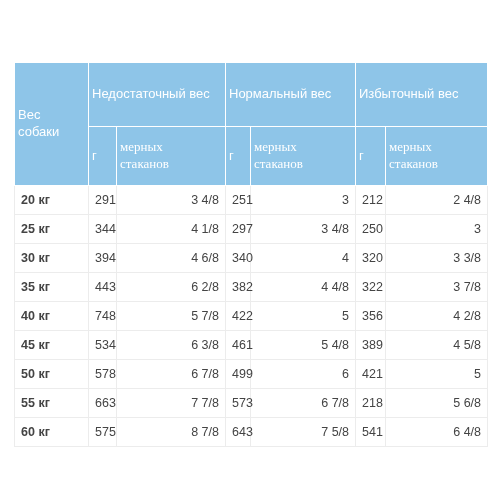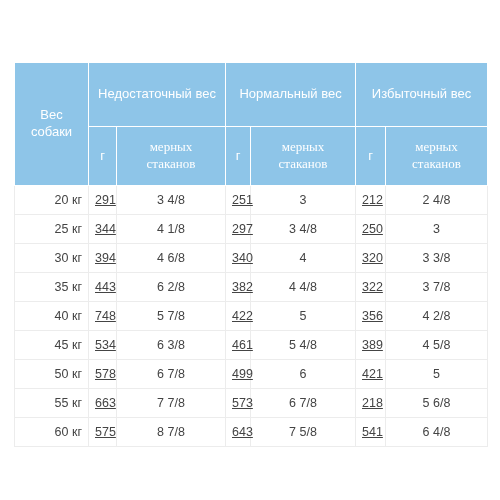--- a/index.html
+++ b/index.html
@@ -35,21 +35,21 @@
     font-size: 12.5px;
     color: #3f3f3f;
   }
 
   
   table.feed-table thead th {
     background: #8ec5e8;
     color: #ffffff;
     font-weight: normal;
     font-size: 13px;
-    text-align: center;
+    text-align: left;
     vertical-align: middle;
     border: 1px solid #ffffff;
     line-height: 1.28;
     padding: 4px 3px;
   }
 
   th.th-weight {
     width: 74px;
     padding-top: 14px;
     padding-bottom: 14px;
@@ -82,33 +82,32 @@
     border: 1px solid #ececec;
     background: #ffffff;
     vertical-align: middle;
     font-size: 12.5px;
     color: #444444;
     padding: 0 6px;
   }
 
   td.cell-weight {
     background: linear-gradient(to right, #e2e2e2 0%, #ededed 35%, #f7f7f7 70%, #ffffff 100%);
-    text-align: right;
     padding-right: 14px;
     color: #4a4a4a;
+    font-weight: bold;
   }
 
   td.cell-g {
     text-align: center;
     padding-left: 5px;
-    text-decoration: underline;
   }
 
   td.cell-cups {
-    text-align: center;
+    text-align: right;
   }
 </style>
 </head>
 <body>
 
 <div id="page-root">
 
   <div class="table-wrap">
     <table class="feed-table">
       <colgroup>

